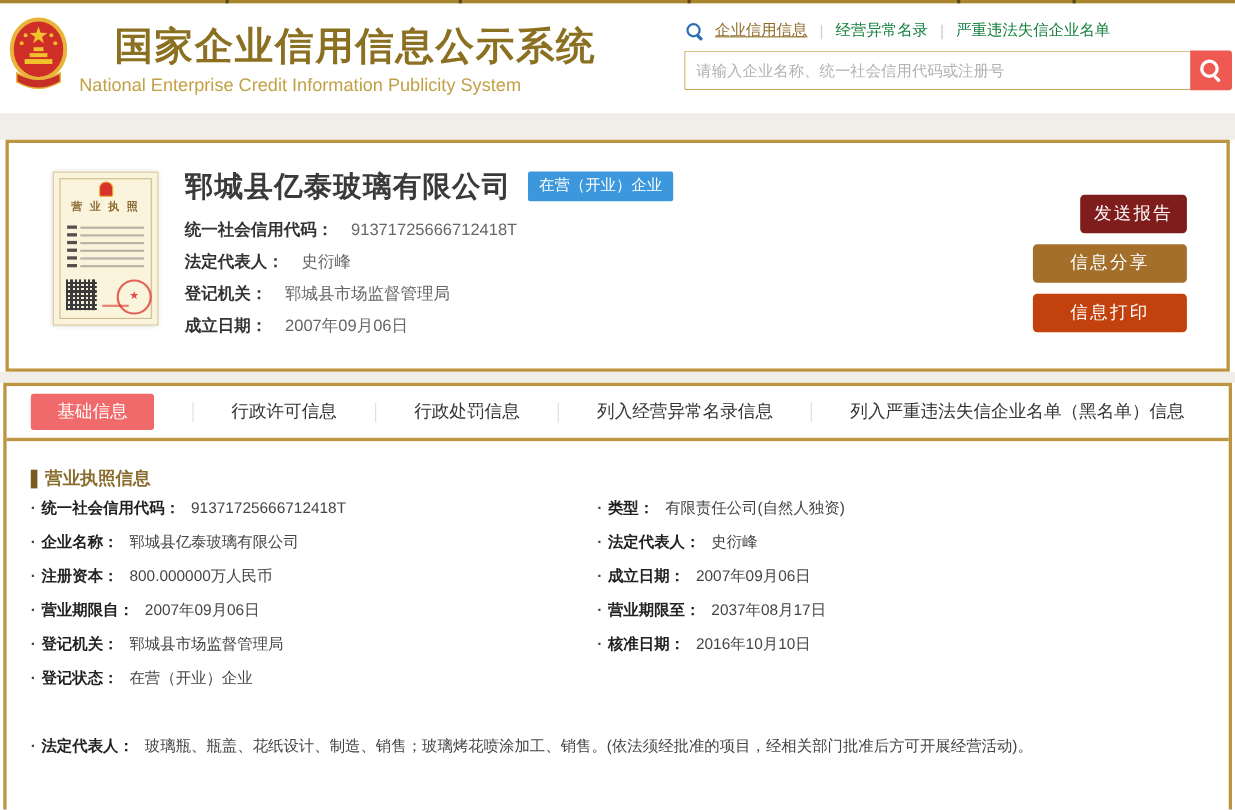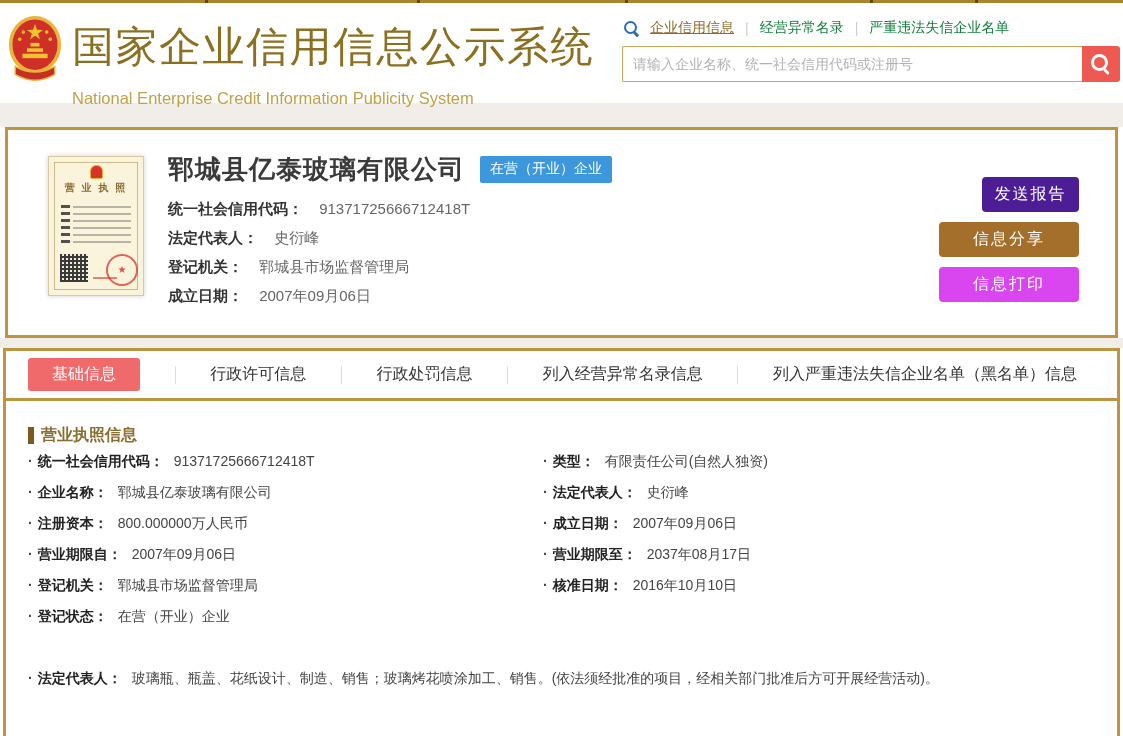--- a/index.html
+++ b/index.html
@@ -10,22 +10,22 @@
   }
 
   
   .topline { height: 3px; background: #a9862e; position: relative; }
   .topline .tick { position: absolute; top: 0; width: 3px; height: 3px; background: #5e4a16; }
 
   
   .header { height: 100px; display: flex; justify-content: space-between; padding: 0 2px 0 8px; background: #fff; }
   .brand { display: flex; align-items: flex-start; gap: 10px; padding-top: 12px; }
   .brand-text { padding-top: 4px; }
-  .brand-cn { font-size: 42px; font-weight: normal; color: #8b7021; letter-spacing: 1.5px; }
-  .brand-en { font-size: 16.5px; color: #c2a045; margin-top: 14px; }
+  .brand-cn { font-size: 35px; font-weight: bold; color: #8b7021; letter-spacing: 1.5px; margin-left: 32px; }
+  .brand-en { font-size: 16.5px; color: #c2a045; margin-top: 3px; }
 
   .header-right { width: 498px; padding-top: 16px; margin-right: 1px; }
   .nav-row { display: flex; align-items: center; gap: 11px; font-size: 14px; margin-bottom: 9px; padding-left: 2px; }
   .nav-link { color: #15803d; text-decoration: none; cursor: pointer; }
   .nav-link.active { color: #8f6b29; text-decoration: underline; }
   .nav-sep { color: #ccc; }
 
   .mag-blue { position: relative; width: 15px; height: 15px; display: inline-block; }
   .mag-blue::before { content: ""; position: absolute; left: 0; top: 0; width: 9px; height: 9px; border: 2px solid #2a6db5; border-radius: 50%; }
   .mag-blue::after { content: ""; position: absolute; left: 10.5px; top: 10.5px; width: 6px; height: 2.5px; background: #2a6db5; transform: rotate(45deg); transform-origin: 0 0; border-radius: 1px; }
@@ -63,23 +63,23 @@
   .company-title-row { display: flex; align-items: center; gap: 15px; }
   .company-name { font-size: 26px; font-weight: bold; color: #3a3a3a; letter-spacing: 1px; }
   .status-badge { background: #3d97dc; color: #fff; font-size: 14px; padding: 4px 10px 5px; border-radius: 2px; white-space: nowrap; }
   .card-fields { margin-top: 13px; }
   .card-field { font-size: 15px; margin-bottom: 10px; }
   .card-field .cl { font-weight: bold; color: #333; }
   .card-field .cv { color: #666; margin-left: 12px; }
 
   .card-buttons { width: 140px; flex: none; display: flex; flex-direction: column; gap: 10px; padding-top: 27px; }
   .cbtn { height: 35px; border: none; border-radius: 4px; color: #fff; font-size: 16px; cursor: pointer; font-family: inherit; letter-spacing: 2px; }
-  .btn-send  { background: #4c1d95; margin-left: 43px; }
+  .btn-send  { background: #7f1d1d; margin-left: 43px; }
   .btn-share { background: #a36f2a; }
-  .btn-print { background: #d946ef; }
+  .btn-print { background: #c2410c; }
 
   
   .panel { margin: 0 3px; height: 416px; border: 3px solid #bd9440; background: #fff; }
   .tabs-row { display: flex; align-items: center; justify-content: space-between; height: 50px; border-bottom: 3px solid #bd9440; padding: 0 40px 0 22px; }
   .tab { font-size: 16px; color: #333; cursor: pointer; white-space: nowrap; padding: 6px 0; }
   .tab.active { background: #f0696b; color: #fff; padding: 6px 24px; border-radius: 3px; }
   .tab-sep { width: 1px; height: 18px; background: #ddd; }
 
   .panel-content { padding: 24px 20px 0 22px; }
   .section-title { display: flex; align-items: center; font-size: 16px; font-weight: bold; color: #8a6d2f; }

